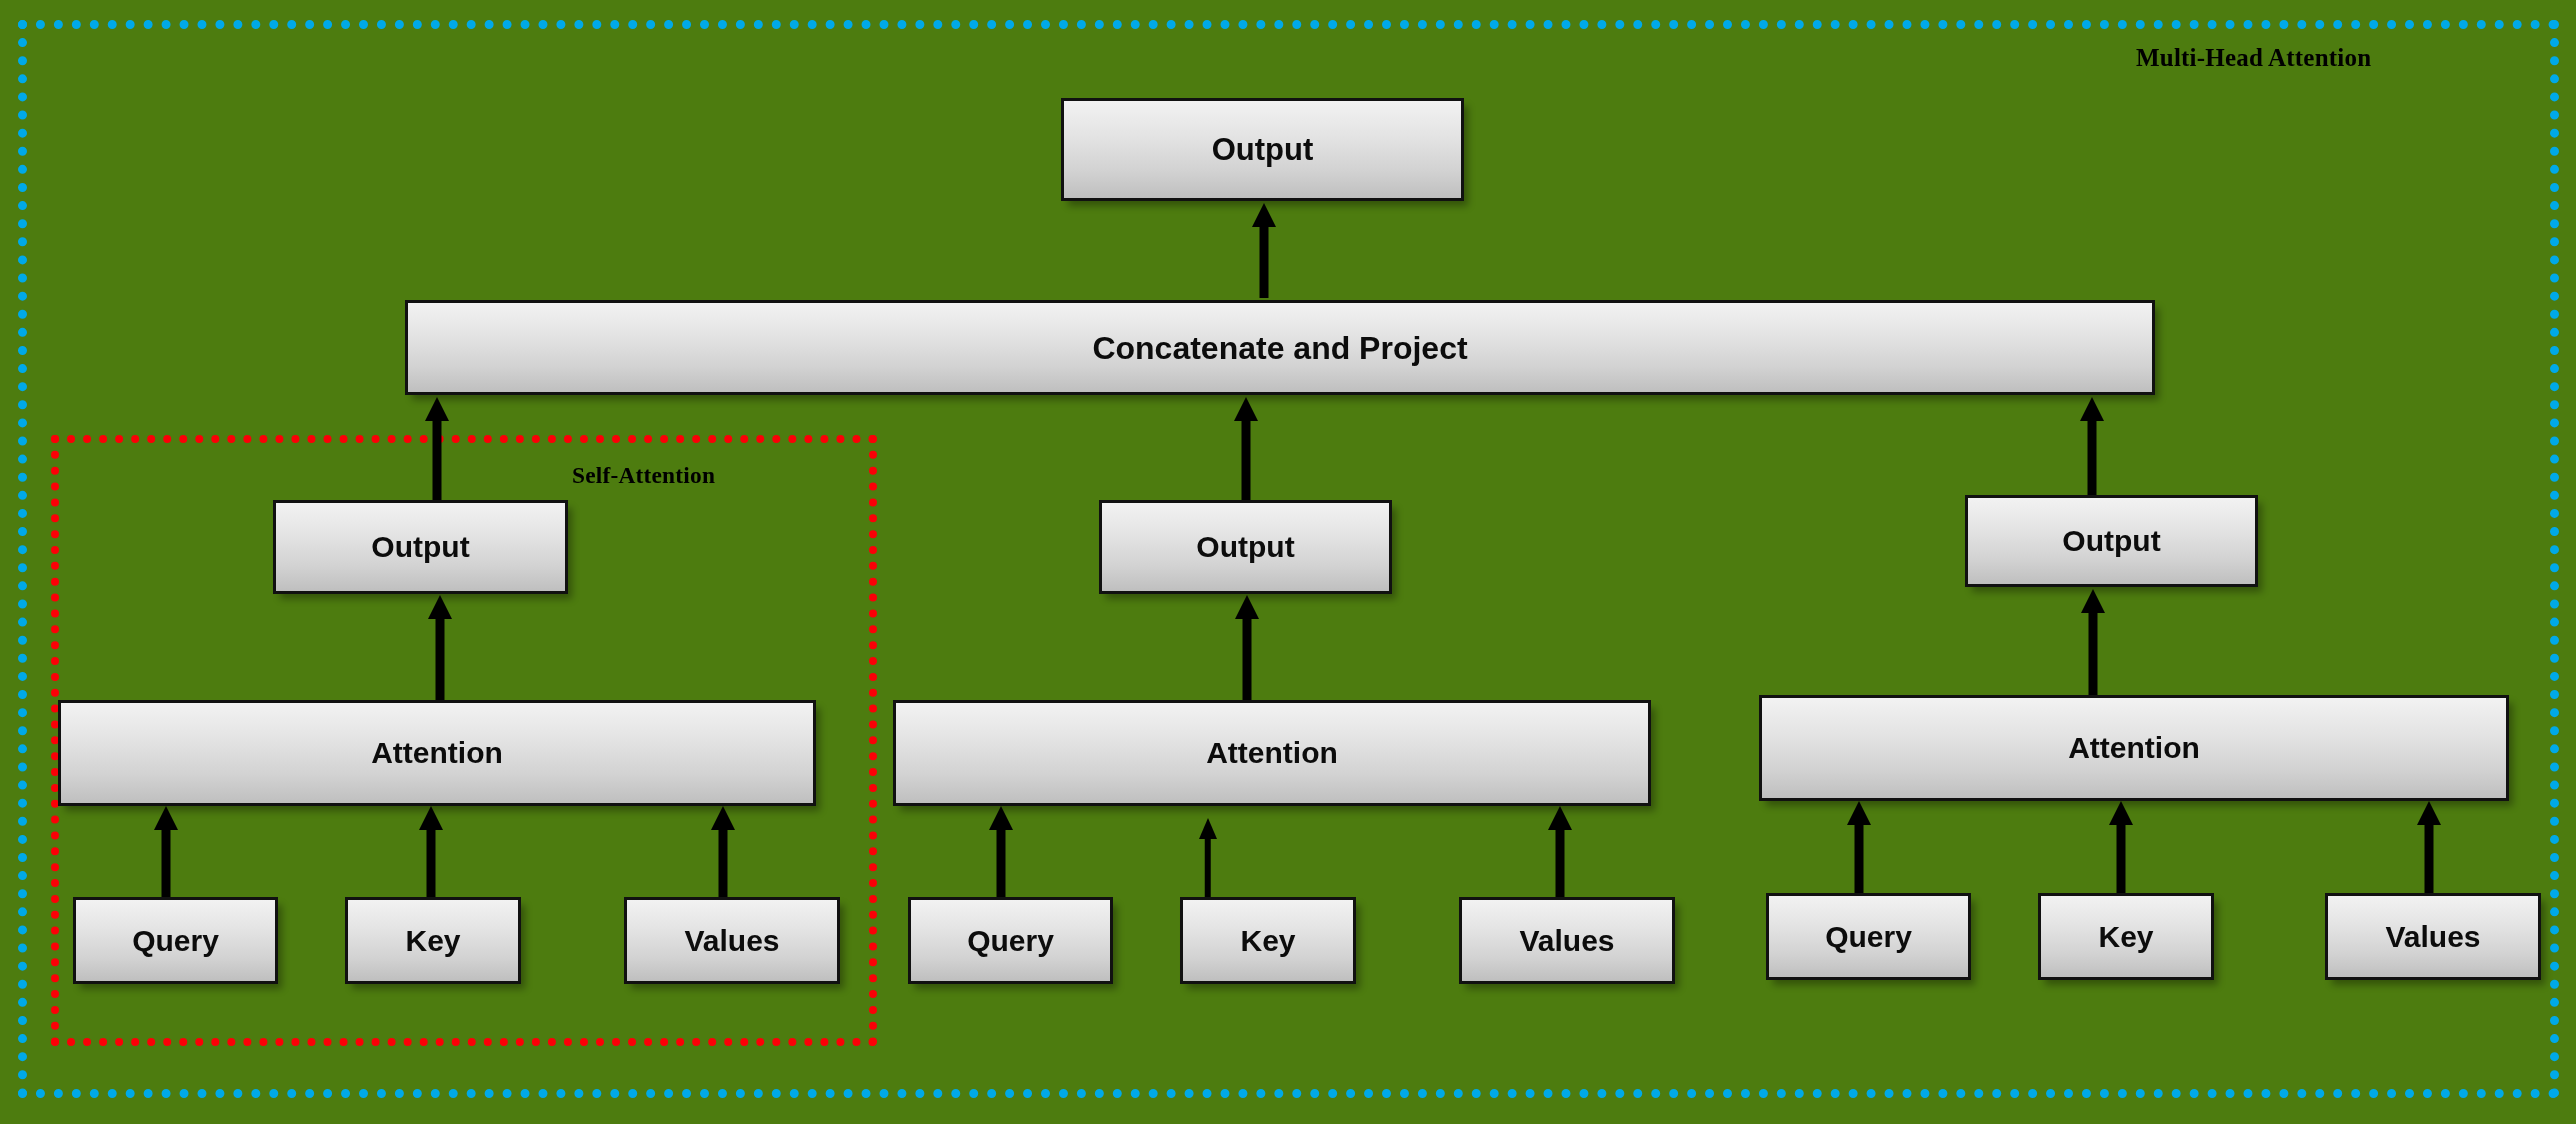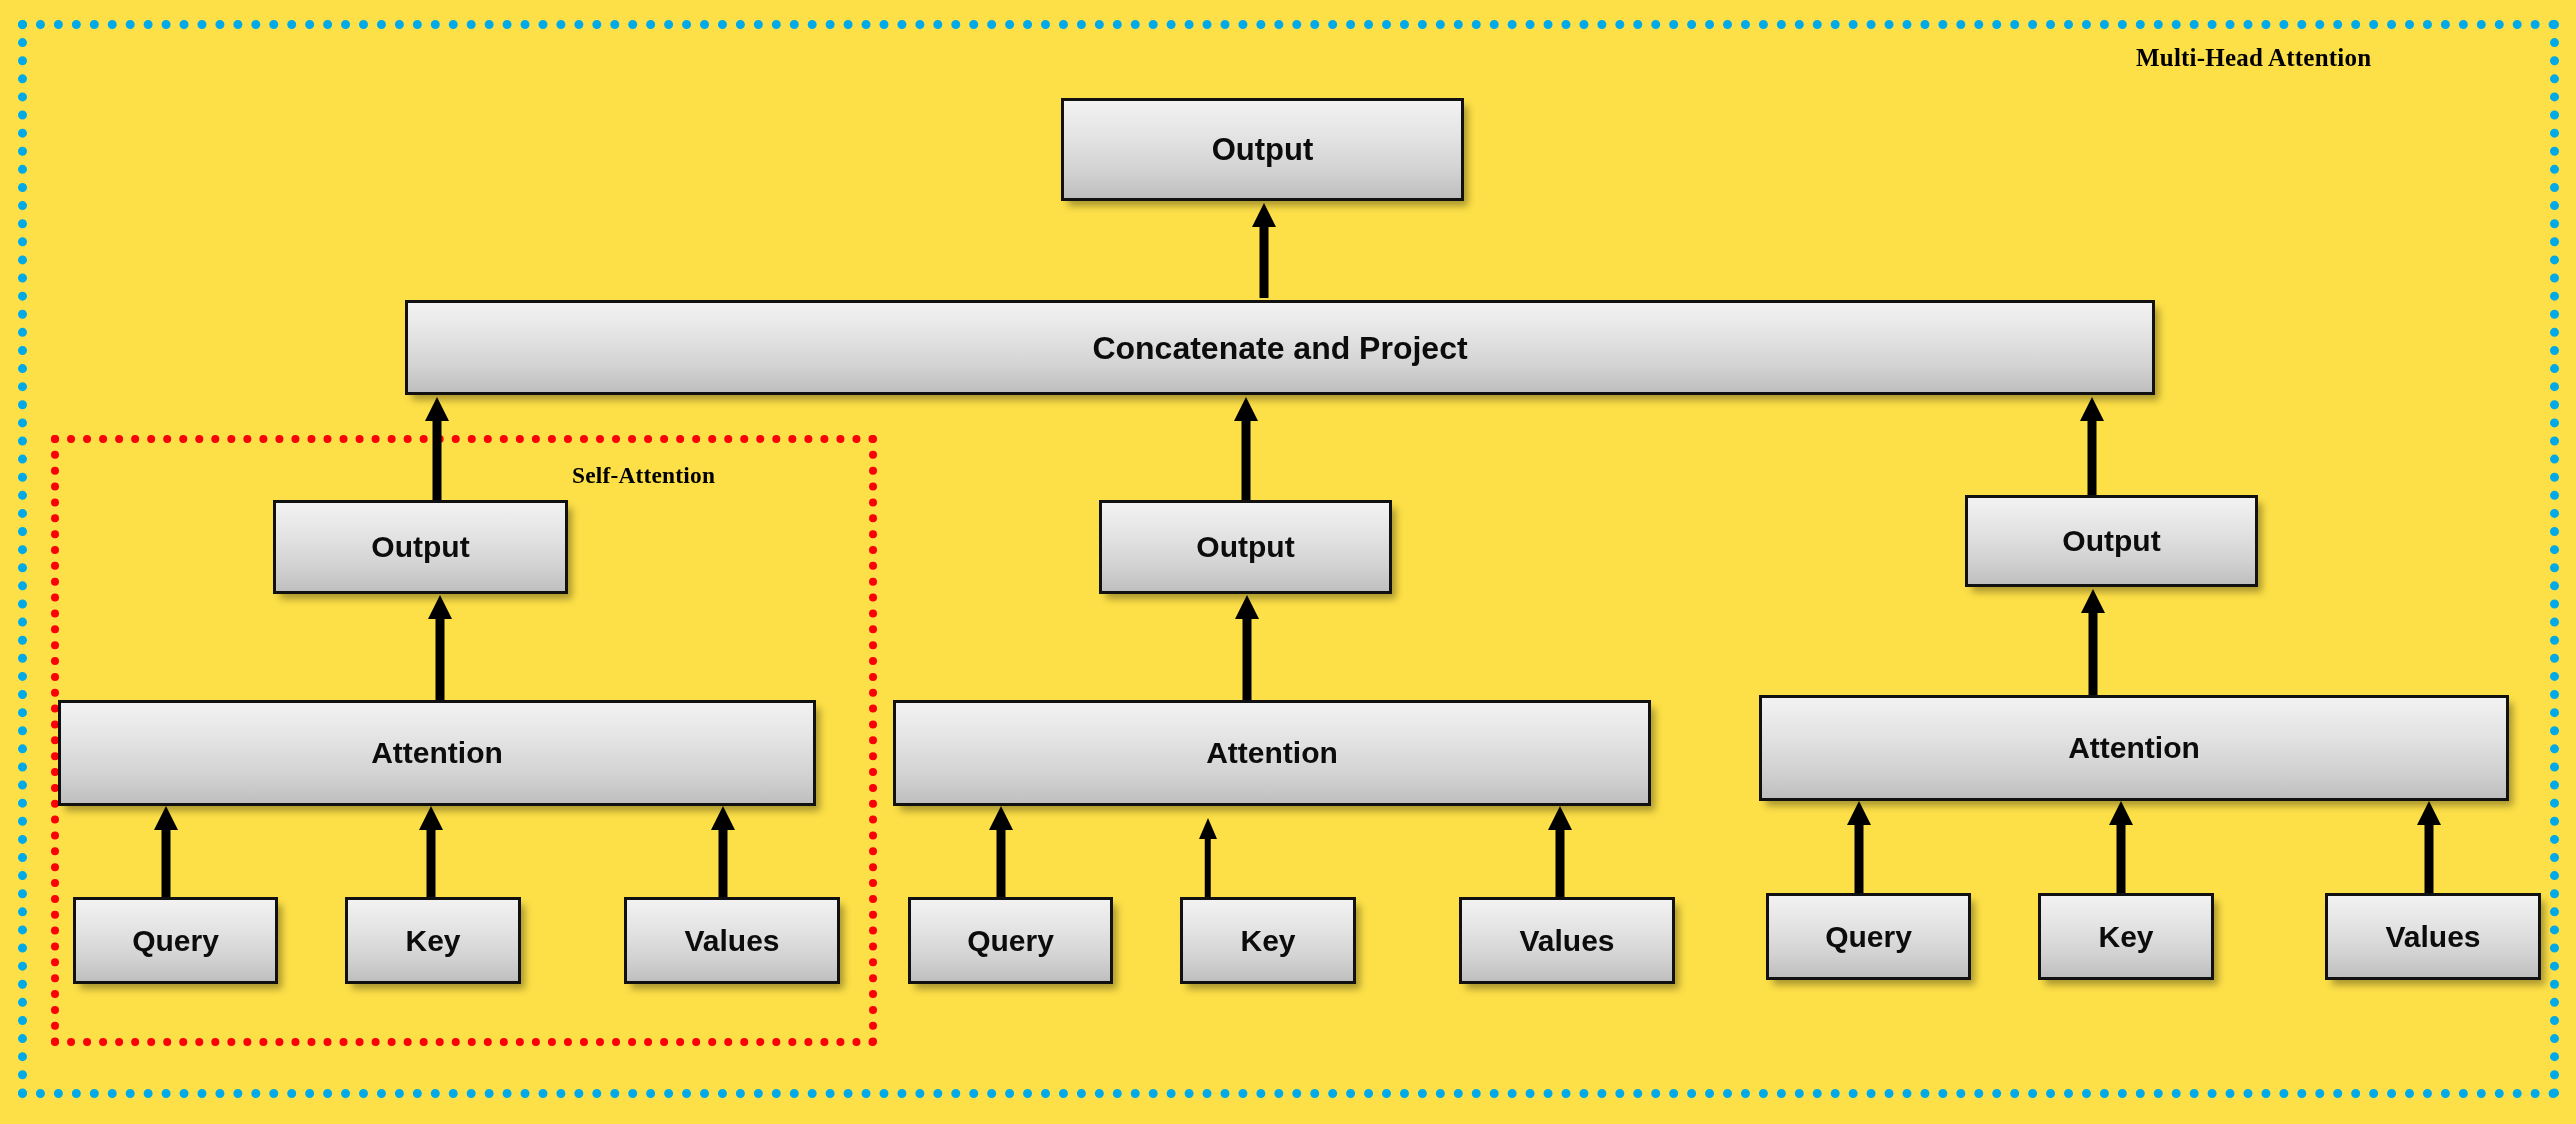--- a/index.html
+++ b/index.html
@@ -4,21 +4,21 @@
 <style>
   html, body {
     margin: 0;
     padding: 0;
     background: #ffffff;
   }
   #canvas {
     position: relative;
     width: 2576px;
     height: 1125px;
-    background: #fde047;
+    background: #4d7c0f;
     overflow: hidden;
     font-family: "Liberation Sans", sans-serif;
     text-decoration: underline;
   }
 
   
   .frame {
     position: absolute;
     box-sizing: border-box;
     background: transparent;

